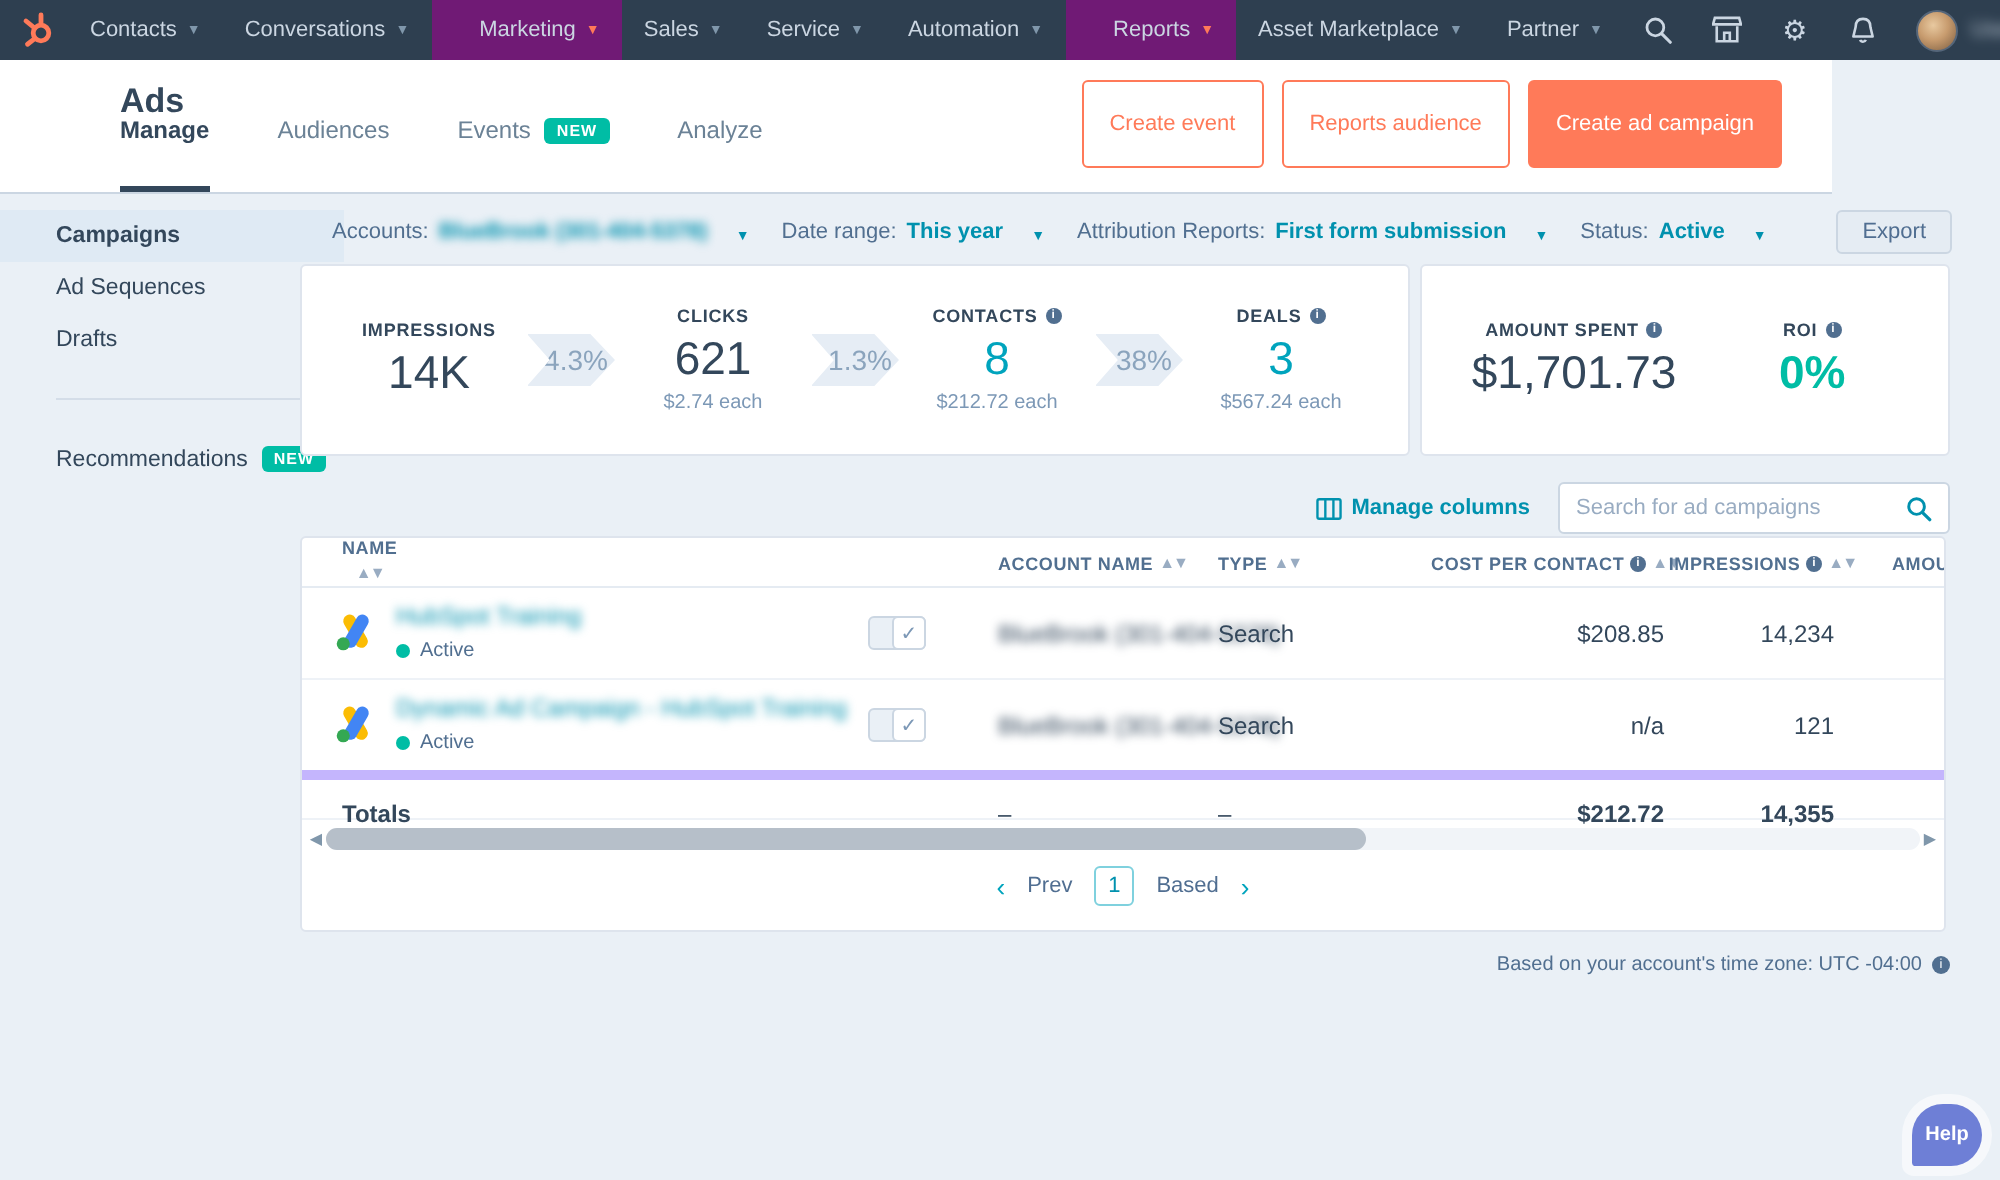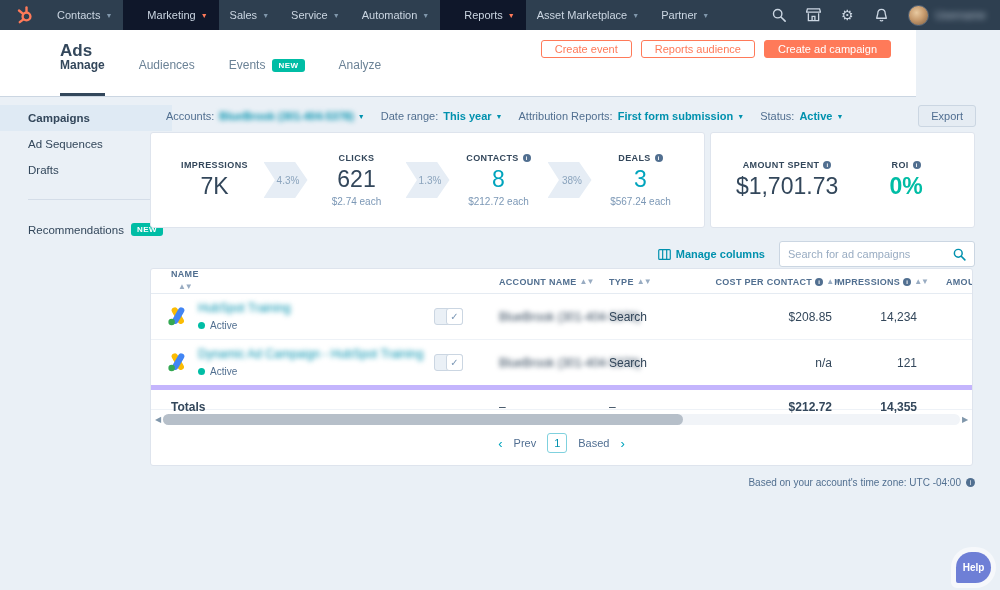--- a/index.html
+++ b/index.html
@@ -12,81 +12,81 @@
     color: #33475b;
   }
   
   .topnav {
     position:absolute; top:0; left:0; width:1000px; height:30px;
     background:#2e3f50; display:flex; align-items:center;
     color:#cbd6e2; font-size:11px; z-index:30;
   }
   .nav-logo { width:30px; display:flex; justify-content:center; margin:0 6px 0 10px; cursor:pointer;}
   .nav-item { padding:0 11px; height:30px; display:flex; align-items:center; gap:5px; cursor:pointer; white-space:nowrap;}
-  .nav-item.active { background:#0f172a;padding-left:24px; }
+  .nav-item.active { background:#701a75;padding-left:24px; }
   .caret { font-size:7px; color:#8097ab; line-height:1;}
   .caret.orange { color:#ff7a59; }
   .nav-right { margin-left:auto; display:flex; align-items:center; gap:0; }
   .nav-icon { width:34px; height:30px; display:flex; align-items:center; justify-content:center; cursor:pointer;}
   .avatar { width:21px; height:21px; border-radius:50%; margin-left:10px;
             background: radial-gradient(circle at 40% 35%, #e8c9a0 0%, #c79b6e 45%, #7a5c40 100%);
             border:1px solid #55667a; cursor:pointer;}
   .nav-user { display:flex; align-items:center; gap:6px; padding:0 14px 0 0; cursor:pointer;}
   .redacted { filter: blur(3px); opacity:.85; }
   .redacted-light { filter: blur(2.5px); }
 
   
   .pageheader {
     position:absolute; top:30px; left:0; width:916px; height:67px;
     background:#ffffff; border-bottom:1px solid #cbd6e2; z-index:20;
   }
   .page-title { position:absolute; left:60px; top:11px; font-size:17px; font-weight:bold; color:#33475b; }
   .header-buttons { position:absolute; right:25px; top:10px; display:flex; gap:9px; }
-  .btn { font-size:11px; padding:2px 13px; border-radius:3px; border:1px solid #ff7a59;
+  .btn { font-size:11px; padding:15px 13px; border-radius:3px; border:1px solid #ff7a59;
          background:#fff; color:#ff7a59; cursor:pointer; font-family:inherit; }
   .btn.primary { background:#ff7a59; color:#fff; }
   .tabs { position:absolute; left:60px; bottom:0; display:flex; gap:34px; }
   .tab { font-size:12px; color:#6b8296; padding-bottom:21px; display:flex; gap:7px; align-items:center;
          cursor:pointer; border-bottom:3px solid transparent; }
   .tab.active { color:#33475b; font-weight:bold; border-bottom-color:#33475b; }
   .badge { background:#00bda5; color:#fff; font-size:8px; font-weight:bold;
            padding:2px 6px; border-radius:3px; letter-spacing:.5px; }
 
   
   .sidebar { position:absolute; left:0; top:97px; width:172px; }
   .side-item { font-size:11.5px; color:#33475b; padding:7px 8px 7px 28px; cursor:pointer; }
   .side-item.active { background:#dfeaf4; font-weight:bold; }
   .side-divider { border-top:1px solid #d4dde8; margin:16px 10px 16px 28px; }
   .side-rec { display:flex; align-items:center; gap:7px; }
 
   
   .filter-row { position:absolute; left:166px; top:104px; width:810px; height:24px;
                 display:flex; align-items:center; font-size:11px; color:#516f90; }
   .f-label { margin-right:5px; }
-  .f-value { color:#0091ae; font-weight:bold; cursor:pointer; display:flex; align-items:center; gap:4px;}
+  .f-value { color:#0091ae; font-weight:bold; cursor:pointer; display:flex; align-items:flex-end; gap:14px;}
   .f-gap { width:16px; }
   .export-btn { margin-left:auto; background:#e5ecf3; border:1px solid #cbd6e2; border-radius:3px;
                 color:#506e91; padding:4px 12px; font-size:11px; font-family:inherit; cursor:pointer;}
 
   
   .card { position:absolute; top:132px; height:96px; background:#fff;
           border:1px solid #dee4ed; border-radius:3px; }
   #funnel-card { left:150px; width:555px; display:flex; align-items:center; justify-content:center; }
   #spend-card  { left:710px; width:265px; display:flex; align-items:center; justify-content:space-evenly; }
   .metric { text-align:center; min-width:86px; }
   .metric-label { font-size:9px; font-weight:bold; color:#33475b; letter-spacing:.4px;
                   display:flex; gap:4px; justify-content:center; align-items:center; }
   .metric-value { font-size:23px; color:#33475b; font-weight:400; margin-top:3px; }
   .metric-value.teal { color:#00a4bd; }
   .metric-value.green { color:#00bda5; font-weight:bold; }
   .metric-sub { font-size:10px; color:#7c98b6; margin-top:3px; }
-  .funnel-arrow { width:44px; height:36px; background:#e6edf5; margin:0 6px; flex:none;
+  .funnel-arrow { width:44px; height:26px; background:#e6edf5; margin:0 6px; flex:none;
                   clip-path:polygon(0 0,72% 0,100% 50%,72% 100%,0 100%,26% 50%);
                   display:flex; align-items:center; justify-content:center;
-                  font-size:10px; color:#8ba4bd; padding-left:5px; }
+                  font-size:14px; color:#8ba4bd; padding-left:5px; }
   .info-i { width:9px; height:9px; border-radius:50%; background:#516f90; color:#fff;
             font-size:6.5px; font-style:normal; display:inline-flex; align-items:center;
             justify-content:center; flex:none; cursor:pointer;}
   .info-i.sm { width:8px; height:8px; font-size:6px; }
 
   
   .controls-row { position:absolute; top:241px; right:25px; display:flex; align-items:center; gap:14px; }
   .manage-columns { color:#0091ae; font-size:11px; font-weight:bold; display:flex; align-items:center;
                     gap:5px; cursor:pointer; }
   .search-box { width:196px; height:26px; background:#fff; border:1px solid #cbd6e2; border-radius:3px;
@@ -152,20 +152,24 @@
       <circle cx="14" cy="14" r="5.2" fill="none" stroke="#ff7a59" stroke-width="3.2"></circle>
       <line x1="14" y1="2" x2="14" y2="8" stroke="#ff7a59" stroke-width="3.2" stroke-linecap="round"></line>
       <line x1="4" y1="6" x2="9.5" y2="10.5" stroke="#ff7a59" stroke-width="3.2" stroke-linecap="round"></line>
       <line x1="5" y1="21.5" x2="9.8" y2="17.8" stroke="#ff7a59" stroke-width="3.2" stroke-linecap="round"></line>
     </svg>
   </div>
   <div class="nav-item">
     <span>Contacts</span>
     <span class="caret">▼</span>
   </div>
+  <div class="nav-item">
+    <span>Conversations</span>
+    <span class="caret">▼</span>
+  </div>
   <div class="nav-item active">
     <span>Marketing</span>
     <span class="caret orange">▼</span>
   </div>
   <div class="nav-item">
     <span>Sales</span>
     <span class="caret">▼</span>
   </div>
   <div class="nav-item">
     <span>Service</span>
@@ -279,21 +283,21 @@
     <span class="caret" style="color:#0091ae;">▼</span>
   </span>
   <button class="export-btn">Export</button>
 </div>
 
 <div class="card" id="funnel-card">
   <div class="metric">
     <div class="metric-label">
       <span>IMPRESSIONS</span>
     </div>
-    <div class="metric-value">7K</div>
+    <div class="metric-value">14K</div>
   </div>
   <div class="funnel-arrow">4.3%</div>
   <div class="metric">
     <div class="metric-label">
       <span>CLICKS</span>
     </div>
     <div class="metric-value">621</div>
     <div class="metric-sub">$2.74 each</div>
   </div>
   <div class="funnel-arrow">1.3%</div>

